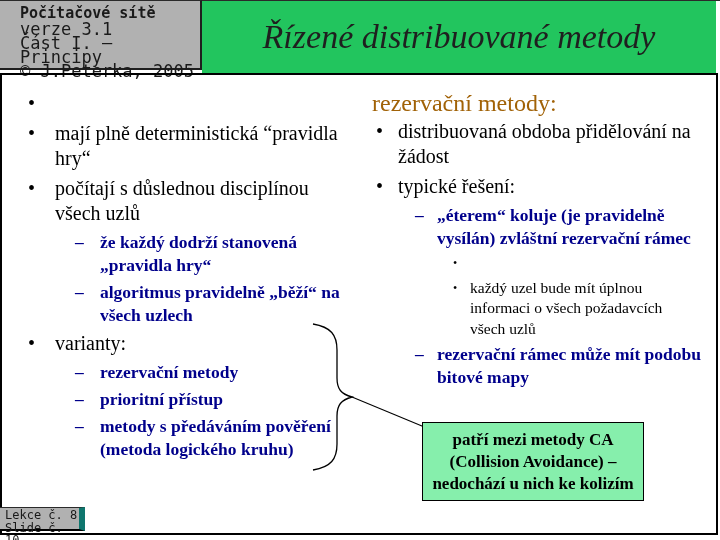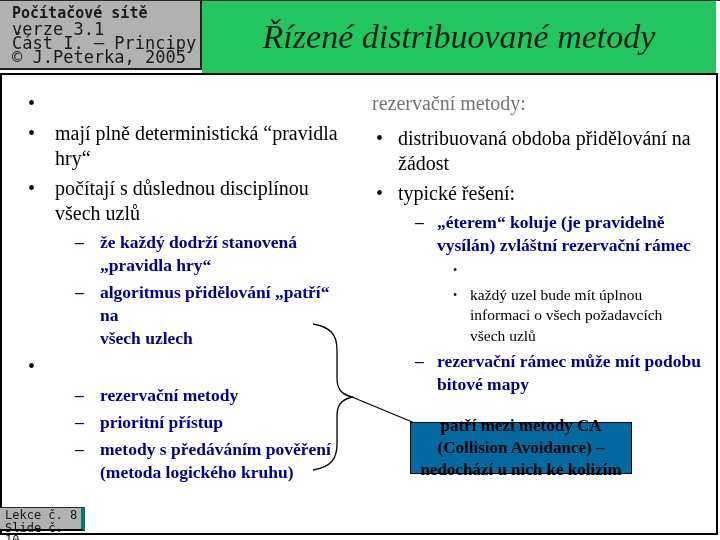--- a/index.html
+++ b/index.html
@@ -4,21 +4,21 @@
 <style>
   html,body{margin:0;padding:0;background:#fff;}
   .slide{position:relative;width:720px;height:540px;background:#fff;overflow:hidden;
          font-family:"Liberation Serif", serif;}
   .top-edge{position:absolute;left:0;top:0;width:720px;height:1px;background:#2a2a2a;}
 
   
   .header-box{position:absolute;left:0;top:0;width:202px;height:70px;background:#b1b1b1;
               border-right:2px solid #1f1f1f;border-bottom:2px solid #1f1f1f;border-top:1px solid #2a2a2a;
               box-sizing:border-box;font-family:"DejaVu Sans Mono", monospace;color:#1a1a1a;
-              padding:3px 0 0 12px;}
+              padding:3px 0 0 20px;}
   .header-title{font-weight:bold;font-size:15px;line-height:18px;}
   .header-line{font-size:17px;line-height:14px;}
 
   
   .title-bar{position:absolute;left:202px;top:0;width:514px;height:73px;background:#22c55e;
              border-top:1px solid #2a2a2a;box-sizing:border-box;
              display:flex;align-items:center;justify-content:center;font-style:italic;}
   .slide-title{font-size:34px;color:#1f1f1f;white-space:nowrap;}
 
   
@@ -31,39 +31,39 @@
   .mk{flex:none;}
 
   .left-col{position:absolute;left:28px;top:91px;width:320px;}
   .right-col{position:absolute;left:372px;top:91px;width:336px;}
 
   .l1{font-size:20px;line-height:25px;color:#000;margin-bottom:5px;}
   .l1 .mk{width:27px;}
   .lvl2{margin-left:47px;font-weight:bold;font-size:17.5px;line-height:23px;color:#00008B;margin-bottom:4px;}
   .lvl2 .mk{width:25px;}
 
-  .rc-heading{font-size:20px;line-height:25px;color:#737373;margin-bottom:10px;}
+  .rc-heading{font-size:24px;line-height:25px;color:#a16207;margin-bottom:3px;}
   .r1{font-size:20px;line-height:25px;color:#000;margin-bottom:5px;}
   .r1 .mk{width:26px;padding-left:4px;box-sizing:border-box;}
   .r2{margin-left:43px;font-weight:bold;font-size:17.5px;line-height:23px;color:#00008B;margin-bottom:3px;}
   .r2 .mk{width:22px;}
   .r3{margin-left:81px;font-size:15.5px;line-height:20.5px;color:#000;margin-bottom:4px;}
   .r3 .mk{width:17px;font-size:12px;line-height:20.5px;}
 
   
   .connector-svg{position:absolute;left:0;top:0;width:720px;height:540px;pointer-events:none;}
 
   
-  .callout{position:absolute;left:410px;top:422px;width:222px;height:52px;background:#0369a1;
+  .callout{position:absolute;left:422px;top:422px;width:222px;height:79px;background:#86efac;
            border:1.5px solid #000;box-sizing:border-box;display:flex;align-items:center;justify-content:center;}
   .callout .txt{font-weight:bold;font-size:17px;line-height:22px;color:#000;text-align:center;}
 
   
   .footer-box{position:absolute;left:0;top:507px;width:85px;height:24px;background:#b1b1b1;
-              border-top:1px solid #2a2a2a;border-right:4px solid #0f766e;border-bottom:2px solid #000;
+              border-top:1px solid #2a2a2a;border-right:6px solid #0f766e;border-bottom:2px solid #000;
               box-sizing:border-box;font-family:"DejaVu Sans Mono", monospace;color:#1a1a1a;
               font-size:12px;line-height:12.5px;padding:1px 0 12px 5px;z-index:5;}
 </style>
 </head>
 <body>
 
 <div class="slide">
   <div class="top-edge"></div>
 
   <div class="header-box">
@@ -93,25 +93,26 @@
       <span class="txt">počítají s důslednou disciplínou
 všech uzlů</span>
     </div>
     <div class="row lvl2">
       <span class="mk">–</span>
       <span class="txt">že každý dodrží stanovená
 „pravidla hry“</span>
     </div>
     <div class="row lvl2">
       <span class="mk">–</span>
-      <span class="txt">algoritmus přidělování „patří“ na
+      <span class="txt">algoritmus pravidelně „běží“ na
 všech uzlech</span>
     </div>
     <div class="row l1">
       <span class="mk">•</span>
+      <span class="txt">varianty:</span>
     </div>
     <div class="row lvl2">
       <span class="mk">–</span>
       <span class="txt">rezervační metody</span>
     </div>
     <div class="row lvl2">
       <span class="mk">–</span>
       <span class="txt">prioritní přístup</span>
     </div>
     <div class="row lvl2">

